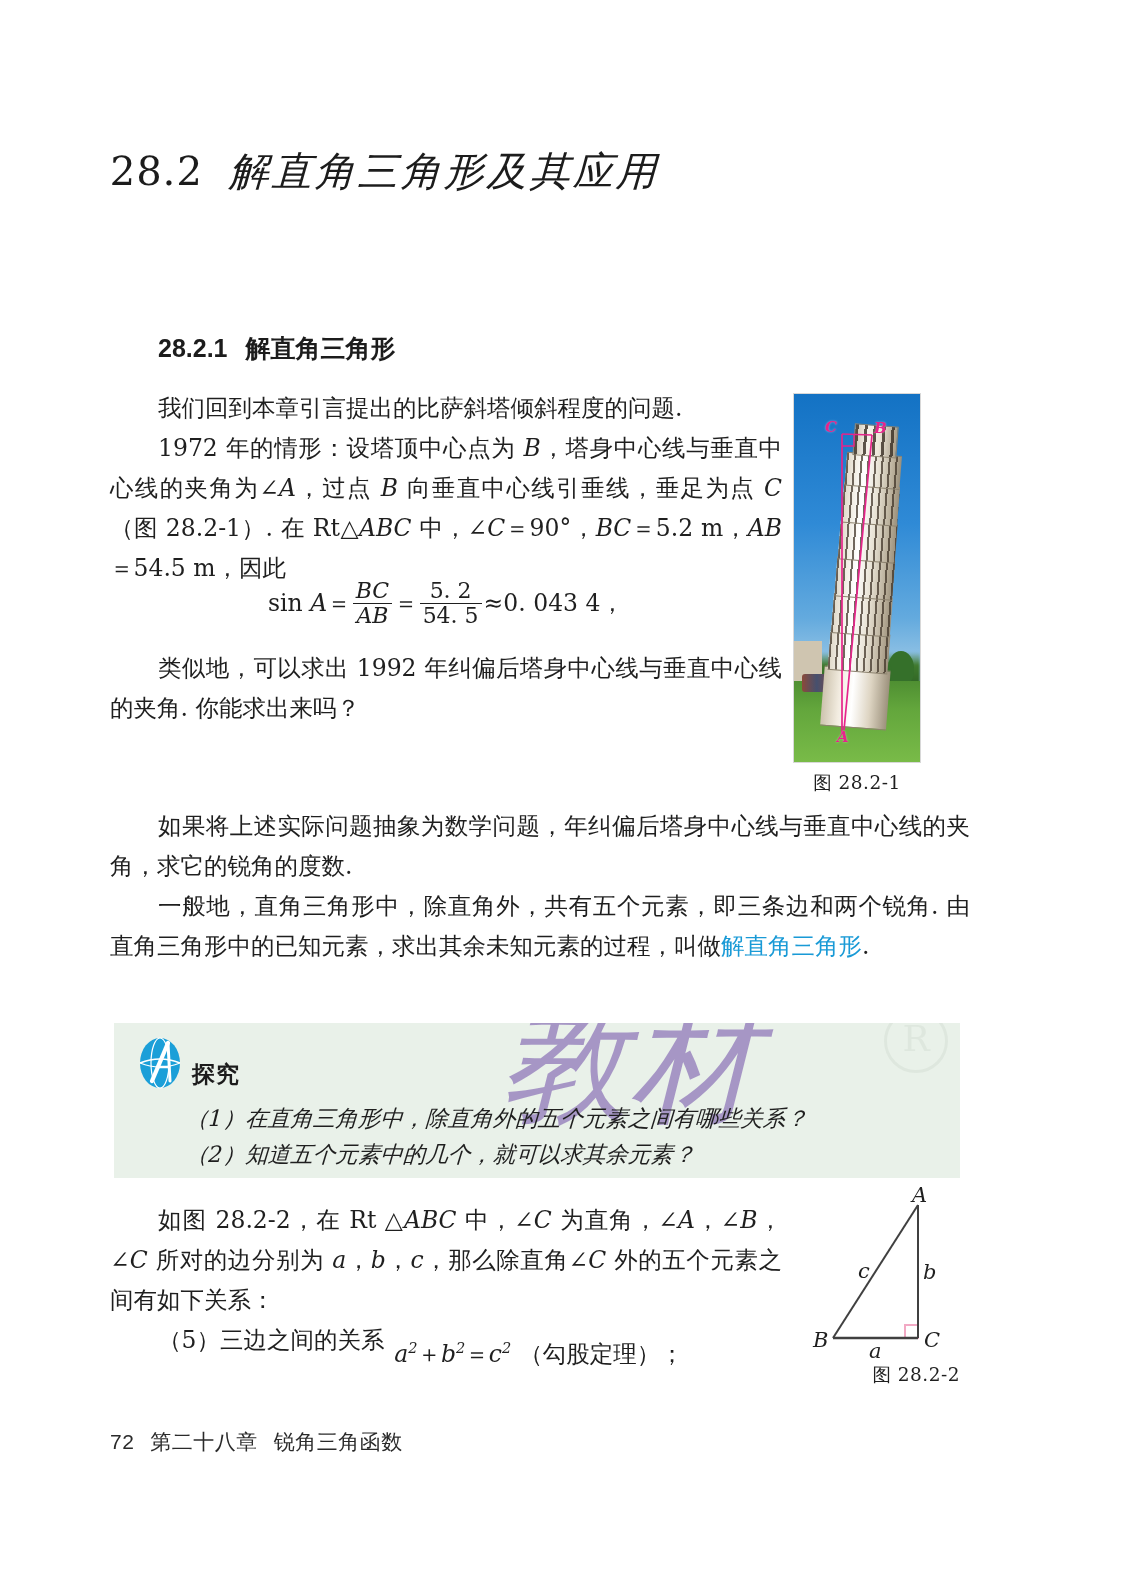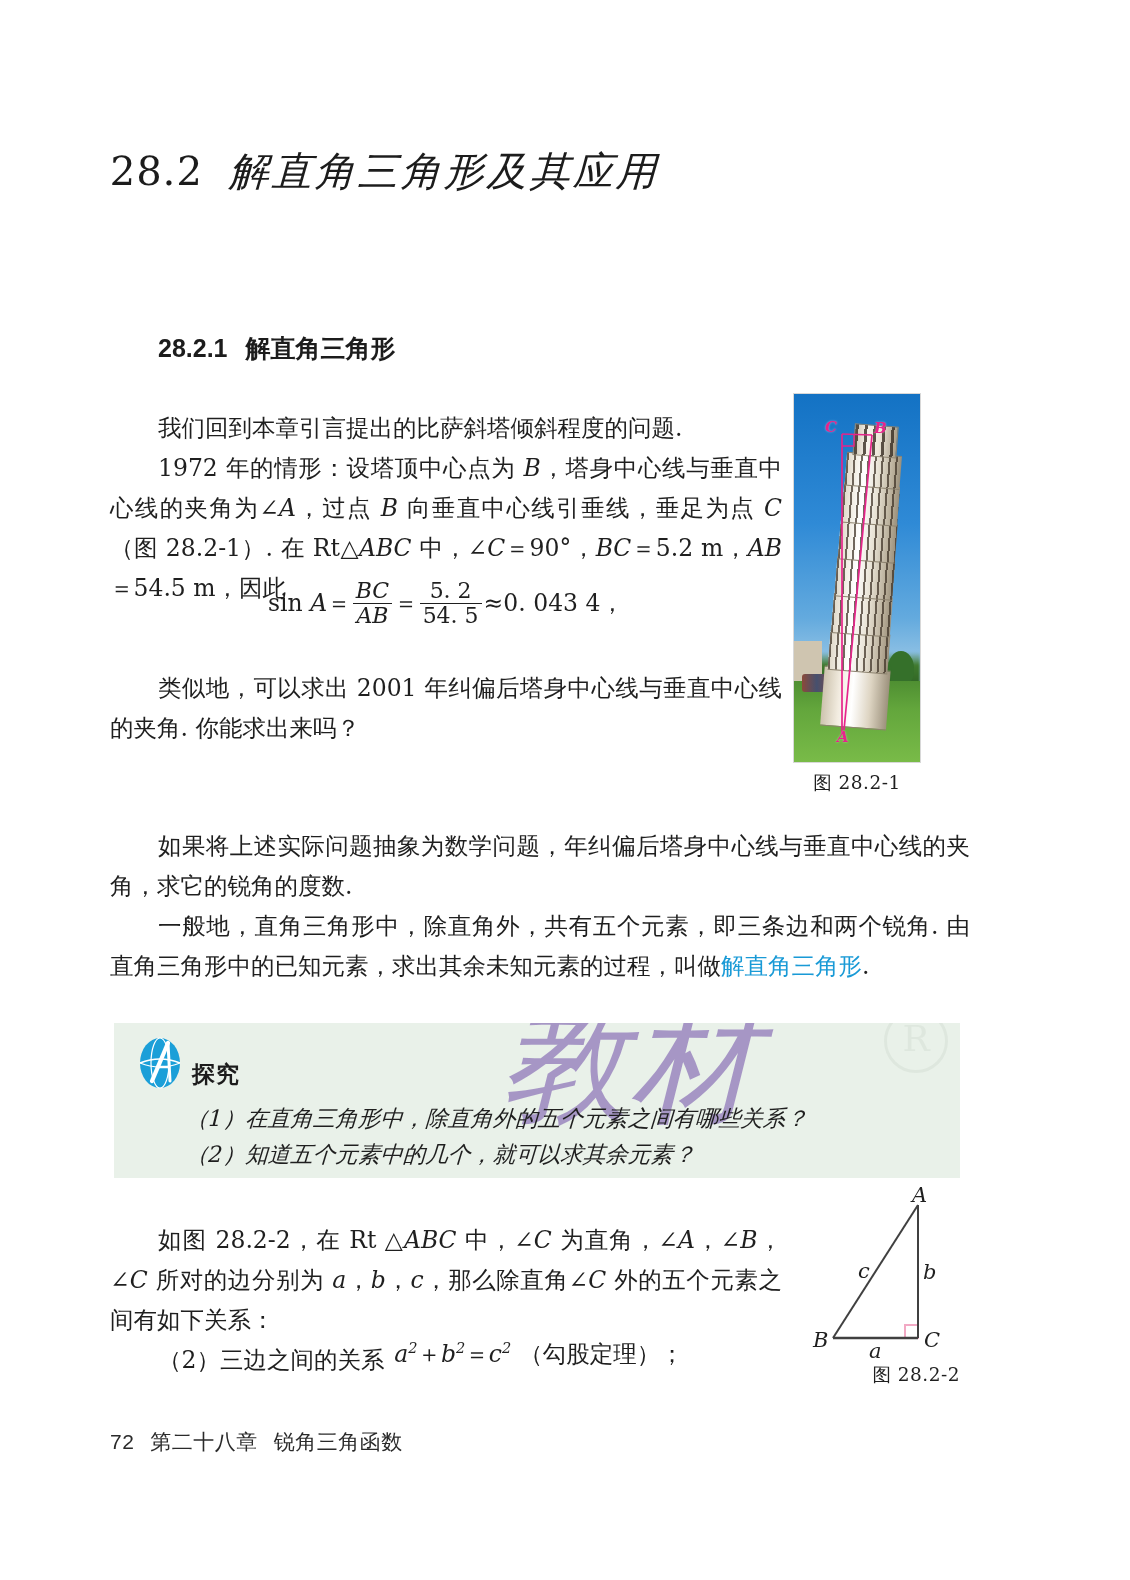--- a/index.html
+++ b/index.html
@@ -55,21 +55,20 @@
   .section-heading .sgap { display:inline-block; width: 18px; }
 
   
   .body-col {
     position: absolute;
     font-family: "DejaVu Serif", "Liberation Serif", serif;
     font-size: 23.5px;
     line-height: 40px;
     color: #1f1f1f;
     text-align: justify;
-    margin-top: 20px;
   }
   .p-indent { text-indent: 48px; }
   .mathit { font-style: italic; font-family: "DejaVu Serif","Liberation Serif",serif; }
   .blue-term { color: #199ad6; font-weight: 500; }
 
   
   #para-block-1 { left: 110px; top: 388px; width: 672px; }
   
   #para-block-2 { left: 110px; top: 806px; width: 860px; }
   
@@ -301,21 +300,21 @@
   <div class="body-col" id="para-block-1">
     <p class="p-indent" style="margin:0;">我们回到本章引言提出的比萨斜塔倾斜程度的问题.</p>
     <p class="p-indent" style="margin:0;"><span>1972 年的情形：设塔顶中心点为 </span><span class="mathit">B</span><span>，塔身中心线与垂直中心线的夹角为∠</span><span class="mathit">A</span><span>，过点 </span><span class="mathit">B</span><span> 向垂直中心线引垂线，垂足为点 </span><span class="mathit">C</span><span>（图 28.2-1）. 在 Rt△</span><span class="mathit">ABC</span><span> 中，∠</span><span class="mathit">C</span><span>＝90°，</span><span class="mathit">BC</span><span>＝5.2 m，</span><span class="mathit">AB</span><span>＝54.5 m，因此</span></p>
   </div>
 
   <div class="disp-math" id="formula-sin">
     <span>sin </span><span class="mathit">A</span><span>＝</span><span class="frac"><span class="num-part mathit">BC</span><span class="den-part mathit">AB</span></span><span>＝</span><span class="frac"><span class="num-part">5. 2</span><span class="den-part">54. 5</span></span><span>≈0. 043 4，</span>
   </div>
 
   <div class="body-col" style="left:110px; top:648px; width:672px;">
-    <p class="p-indent" style="margin:0;">类似地，可以求出 2001 年纠偏后塔身中心线与垂直中心线的夹角. 你能求出来吗？</p>
+    <p class="p-indent" style="margin:0;">类似地，可以求出 1992 年纠偏后塔身中心线与垂直中心线的夹角. 你能求出来吗？</p>
   </div>
 
   <div id="figure-pisa">
     <div class="sky"></div>
     <div class="treeline"></div>
     <div class="tree" style="right:6px; width:26px; height:34px;"></div>
     <div class="tree" style="right:28px; width:20px; height:26px;"></div>
     <div class="tree" style="left:2px; width:18px; height:22px;"></div>
     <div class="bldg-left"></div>
     <div class="grass"></div>
@@ -387,21 +386,21 @@
       <path d="M19 30 L31 30" stroke="#ffffff" stroke-width="2.4" stroke-linecap="round"></path>
     </svg>
     <div id="explore-label">探究</div>
 
     <div class="explore-item" id="explore-item-1">（1）在直角三角形中，除直角外的五个元素之间有哪些关系？</div>
     <div class="explore-item" id="explore-item-2">（2）知道五个元素中的几个，就可以求其余元素？</div>
   </div>
 
   <div class="body-col" id="para-block-3">
     <p class="p-indent" style="margin:0;"><span>如图 28.2-2，在 Rt △</span><span class="mathit">ABC</span><span> 中，∠</span><span class="mathit">C</span><span> 为直角，∠</span><span class="mathit">A</span><span>，∠</span><span class="mathit">B</span><span>，∠</span><span class="mathit">C</span><span> 所对的边分别为 </span><span class="mathit">a</span><span>，</span><span class="mathit">b</span><span>，</span><span class="mathit">c</span><span>，那么除直角∠</span><span class="mathit">C</span><span> 外的五个元素之间有如下关系：</span></p>
-    <p class="p-indent" style="margin:0;">（2）三边之间的关系</p>
+    <p class="p-indent" style="margin:0;">（5）三边之间的关系</p>
   </div>
 
   <div class="disp-math" id="formula-pyth">
     <span class="mathit">a</span><sup class="sq">2</sup><span>＋</span><span class="mathit">b</span><sup class="sq">2</sup><span>＝</span><span class="mathit">c</span><sup class="sq">2</sup><span style="padding-left:8px;">（勾股定理）；</span>
   </div>
 
   <div id="figure-triangle">
     <svg width="170" height="170" viewBox="0 0 170 170">
 
       <rect x="110" y="130" width="13" height="13" fill="none" stroke="#f2a9c4" stroke-width="2"></rect>

